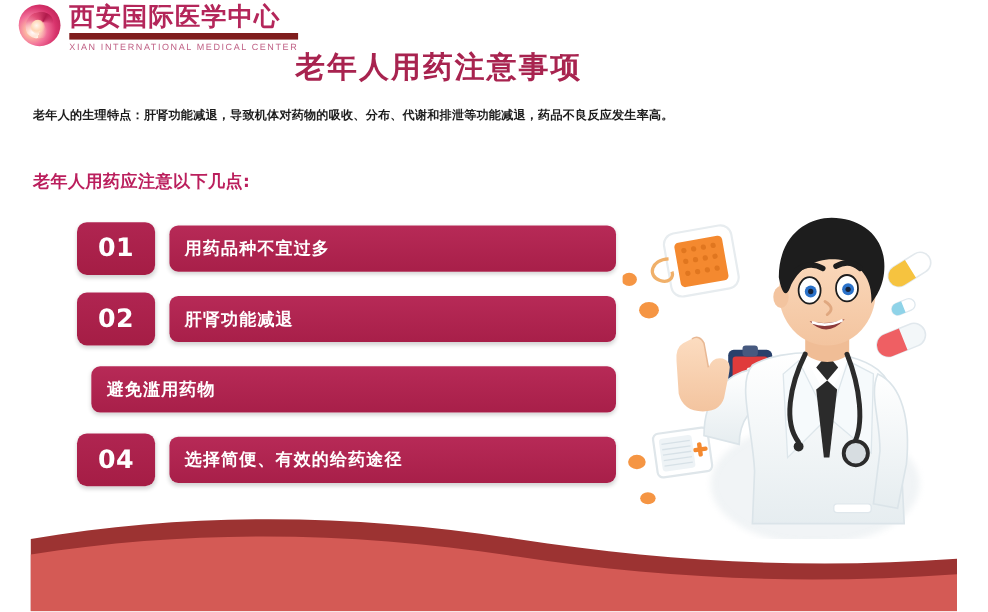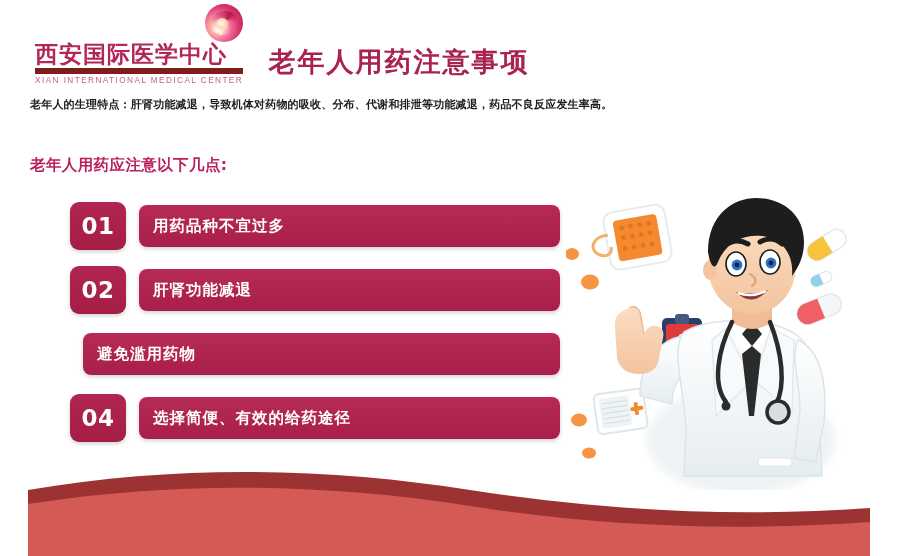--- a/index.html
+++ b/index.html
@@ -24,24 +24,23 @@
 
   
   .header {
     position: absolute;
     left: 0; top: 0;
     width: 898px;
     height: 44px;
   }
   .logo-wrap {
     position: absolute;
-    left: 27px; top: 4px;
-    display: flex;
-    align-items: flex-end;
-    flex-direction: column;
+    left: 17px; top: 4px;
+    display: flex;
+    align-items: flex-start;
   }
   .logo-mark {
     width: 38px; height: 38px;
     border-radius: 50%;
     background:
       radial-gradient(circle at 32% 62%, #ffe9d8 0%, #ffc9a6 12%, #f2719a 38%, #d8336c 62%, #a81846 100%);
     position: relative;
     overflow: hidden;
     flex: 0 0 auto;
   }
@@ -140,21 +139,21 @@
     left: 70px; top: 202px;
     width: 490px;
   }
   .list-item {
     display: flex;
     align-items: center;
     margin-bottom: 16px;
     height: 48px;
   }
   .num-box {
-    width: 56px;
+    width: 71px;
     height: 48px;
     flex: 0 0 auto;
     border-radius: 9px;
     background: linear-gradient(180deg, #b02551 0%, #a51d45 100%);
     box-shadow: 0 2px 4px rgba(0,0,0,0.18);
     display: flex;
     align-items: center;
     justify-content: center;
     color: #ffffff;
     font-family: "DejaVu Sans", "Liberation Sans", sans-serif;

